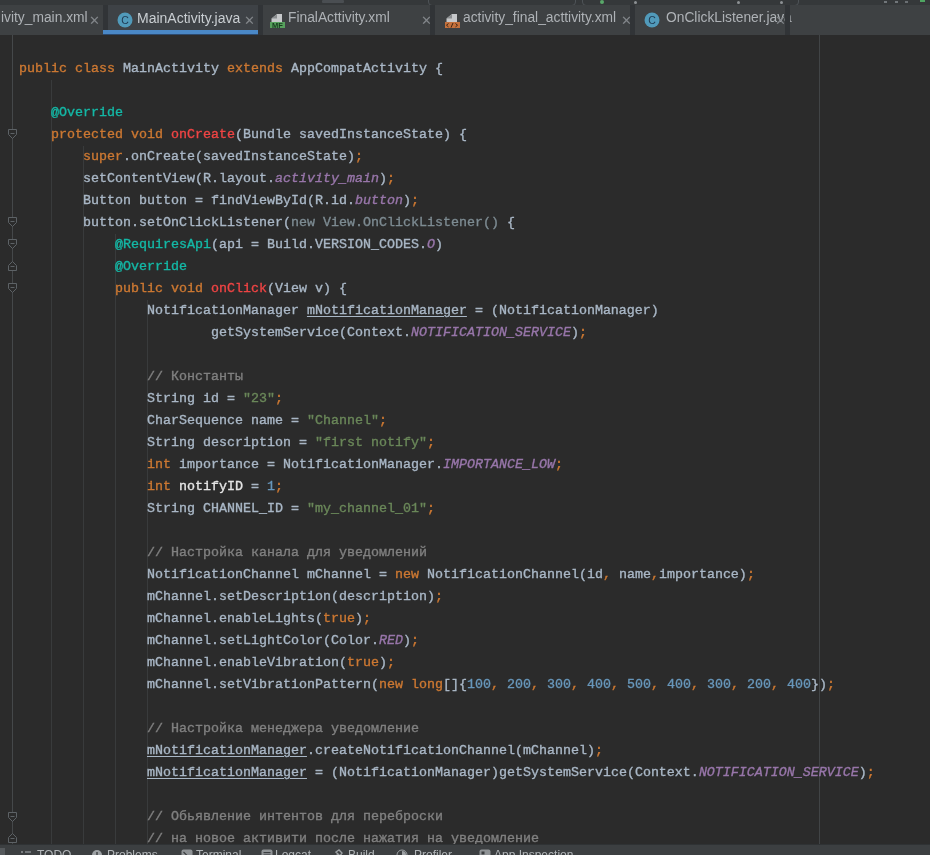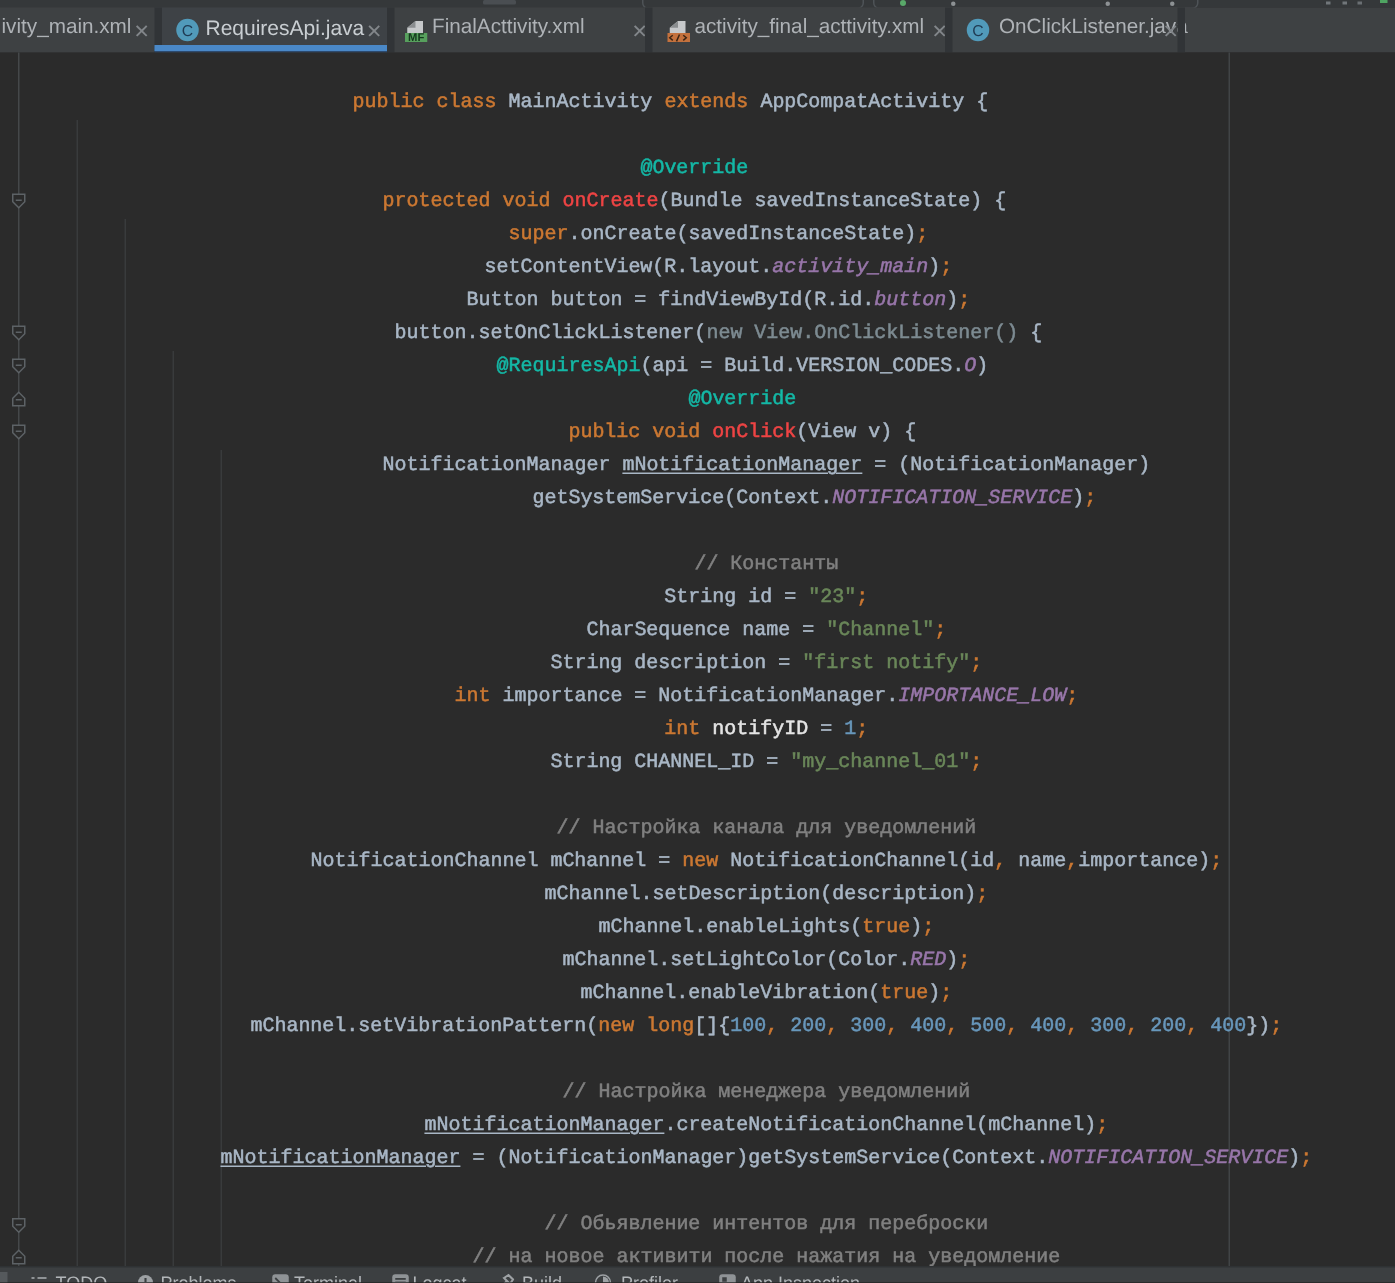--- a/index.html
+++ b/index.html
@@ -1,17 +1,17 @@
 <!DOCTYPE html>
 <html><head>
 <meta charset="utf-8">
 <style>
   html,body{margin:0;padding:0;background:#2b2b2b;}
   #root{position:relative;width:930px;height:855px;overflow:hidden;background:#2b2b2b;
-        font-family:"Liberation Sans",sans-serif;text-align:center;}
+        font-family:"Liberation Sans",sans-serif;}
   .abs{position:absolute;}
   
   #sliver{left:0;top:0;width:930px;height:5px;background:#35383a;}
   .sliv-box{position:absolute;top:-8px;height:12px;border:1px solid #4e5357;border-radius:4px;}
   .dot{position:absolute;border-radius:50%;}
   
   #tabbar{left:0;top:5px;width:930px;height:30px;background:#3e4143;}
   .tab{position:absolute;top:0;height:30px;box-sizing:border-box;background:#3e4143;}
   .sep{position:absolute;top:0;width:5px;height:30px;background:#313437;}
   .tab .lbl{position:absolute;top:5.3px;font-size:13.8px;color:#aeb2b6;white-space:nowrap;}
@@ -64,21 +64,21 @@
   <div id="tabbar" class="abs">
     <div class="tab" id="tab1" style="left:0;width:103px;">
       <span class="lbl" style="left:1px;">ivity_main.xml</span>
       <span class="x" style="left:89px;">✕</span>
     </div>
     <div class="tab" id="tab2" style="left:103px;width:155px;">
       <svg class="ticon" style="left:14px;" viewBox="0 0 16 16">
         <circle cx="8" cy="8" r="7.5" fill="#519aba"></circle>
         <text x="8" y="12" font-size="10.5" font-family="Liberation Sans" fill="#1f3a52" text-anchor="middle">C</text>
       </svg>
-      <span class="lbl" style="left:34px;">RequiresApi.java</span>
+      <span class="lbl" style="left:34px;">MainActivity.java</span>
       <span class="x" style="left:141px;">✕</span>
     </div>
     <div class="tab" id="tab3" style="left:258px;width:172px;">
       <svg class="ticon" style="left:11px;" viewBox="0 0 16 16">
         <path d="M2.5 6.5 L8 2 h5 v8 h-10.5 z" fill="#c6c8ca"></path>
         <path d="M8 2 l-5.5 4.5 h5.5 z" fill="#8a8d8f"></path>
         <rect x="1" y="10" width="15" height="6.5" fill="#57a05d"></rect>
         <text x="8.5" y="15.6" font-size="7.5" font-family="Liberation Sans" font-weight="bold" fill="#163a1e" text-anchor="middle">MF</text>
       </svg>
       <span class="lbl" style="left:30px;">FinalActtivity.xml</span>
@@ -140,21 +140,21 @@
                 String CHANNEL_ID = <span class="str">"my_channel_01"</span><span class="kw">;</span>
 
                 <span class="com">// Настройка канала для уведомлений</span>
                 NotificationChannel mChannel = <span class="kw">new</span> NotificationChannel(id<span class="kw">,</span> name<span class="kw">,</span>importance)<span class="kw">;</span>
                 mChannel.setDescription(description)<span class="kw">;</span>
                 mChannel.enableLights(<span class="kw">true</span>)<span class="kw">;</span>
                 mChannel.setLightColor(Color.<span class="fld">RED</span>)<span class="kw">;</span>
                 mChannel.enableVibration(<span class="kw">true</span>)<span class="kw">;</span>
                 mChannel.setVibrationPattern(<span class="kw">new long</span>[]{<span class="num">100</span><span class="kw">,</span> <span class="num">200</span><span class="kw">,</span> <span class="num">300</span><span class="kw">,</span> <span class="num">400</span><span class="kw">,</span> <span class="num">500</span><span class="kw">,</span> <span class="num">400</span><span class="kw">,</span> <span class="num">300</span><span class="kw">,</span> <span class="num">200</span><span class="kw">,</span> <span class="num">400</span>})<span class="kw">;</span>
 
-                <span class="com">// Настройка менеджера уведомлений</span>
+                <span class="com">// Настройка менеджера уведомление</span>
                 <span class="u">mNotificationManager</span>.createNotificationChannel(mChannel)<span class="kw">;</span>
                 <span class="u">mNotificationManager</span> = (NotificationManager)getSystemService(Context.<span class="fld">NOTIFICATION_SERVICE</span>)<span class="kw">;</span>
 
                 <span class="com">// Обьявление интентов для переброски</span>
                 <span class="com">// на новое активити после нажатия на уведомление</span></pre>
 
     <svg class="fold" style="top:93px;" viewBox="0 0 11 12">
         <path d="M1.5 1.5 h8 v5 l-4 4 l-4 -4 z" fill="#2b2b2b" stroke="#5d6266"></path>
         <line x1="3.5" y1="5.5" x2="7.5" y2="5.5" stroke="#5d6266"></line>
       </svg>

